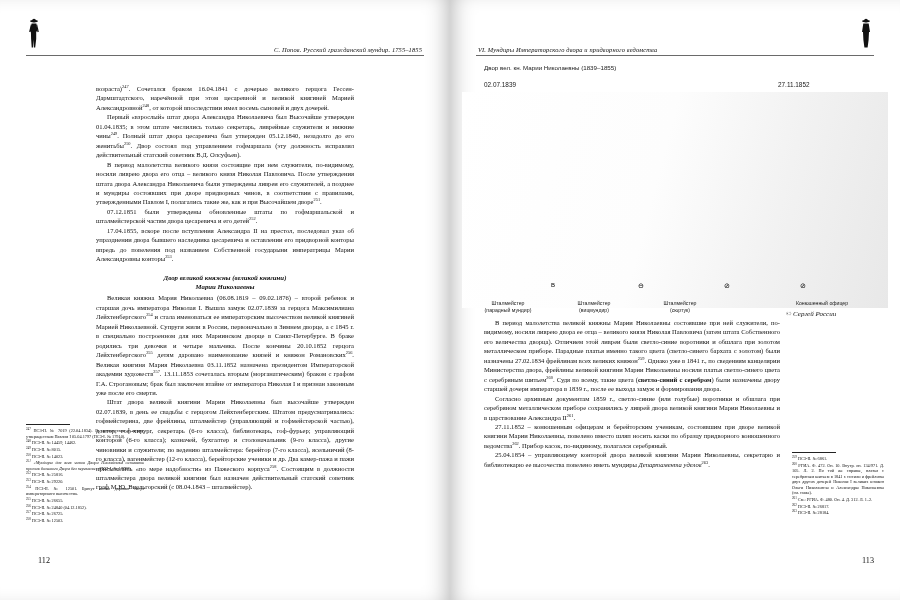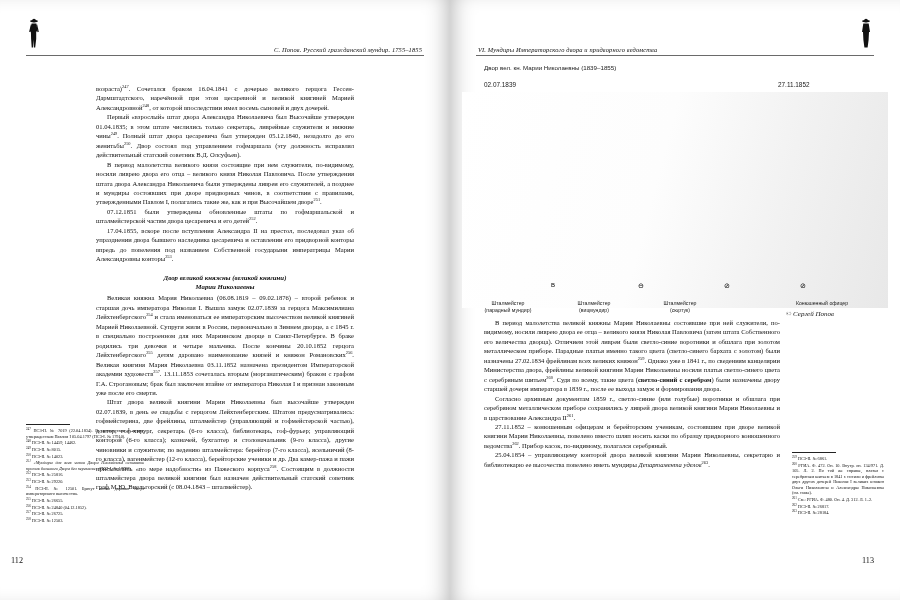--- a/index.html
+++ b/index.html
@@ -188,21 +188,21 @@
       <p class="ital"><sup>251</sup> <span>«Мундиры для всех чинов Двора Наследника оставить против большого Двора без перемены» (ПСЗ-I. № 17790).</span></p>
       <p><sup>252</sup> <span>ПСЗ-II. № 25816.</span></p>
       <p><sup>253</sup> <span>ПСЗ-II. № 29220.</span></p>
       <p><sup>254</sup> <span>ПСЗ-II. № 12501. Брачут лично дарован титул императорского высочества.</span></p>
       <p><sup>255</sup> <span>ПСЗ-II. № 26655.</span></p>
       <p><sup>256</sup> <span>ПСЗ-II. № 24840 (04.12.1852).</span></p>
       <p><sup>257</sup> <span>ПСЗ-II. № 26725.</span></p>
       <p><sup>258</sup> <span>ПСЗ-II. № 12503.</span></p>
     </div>
 
-    <div class="folio" style="left:11px; top:556px;">112</div>
+    <div class="folio" style="left:38px; top:556px;">112</div>
   </div>
 
   <div class="page right">
 
     <div class="figicon r">
       <svg viewBox="0 0 16 30" width="16" height="30">
         <ellipse cx="8" cy="3.2" rx="3.8" ry="1.1" fill="#111"></ellipse>
         <circle cx="8" cy="2.6" r="1.9" fill="#111"></circle>
         <path d="M5.3 5.4 L10.7 5.4 L12 14 L11 14 L10.6 22 L9.6 29.6 L6.4 29.6 L5.4 22 L5 14 L4 14 Z" fill="#111"></path>
       </svg>
@@ -454,21 +454,21 @@
       <span>(вицмундир)</span>
     </div>
     <div class="figcap" style="left:188px; top:300px; width:84px;">
       <span>Шталмейстер</span><br>
       <span>(сюртук)</span>
     </div>
     <div class="figcap" style="left:322px; top:300px; width:100px;">
       <span>Конюшенный офицер</span>
     </div>
 
-    <div style="position:absolute; left:336px; top:310px; font-style:italic; font-size:7px; color:#141414;">© Сергей Попов</div>
+    <div style="position:absolute; left:336px; top:310px; font-style:italic; font-size:7px; color:#141414;">© Сергей России</div>
 
     <div class="col-right" style="left:34px; top:318px; width:296px;">
       <p class="body"><span>В период малолетства великой княжны Марии Николаевны состоявшие при ней служители, по-видимому, носили ливрею двора ее отца – великого князя Николая Павловича (затем штата Собственного его величества дворца). Отличием этой ливреи были светло-синие воротники и обшлага при золотом металлическом приборе. Парадные платья именно такого цвета (светло-синего бархата с золотом) были назначены 27.02.1834 фрейлинам всех великих княжон</span><sup>259</sup><span>. Однако уже в 1841 г., по сведениям канцелярии Министерства двора, фрейлины великой княгини Марии Николаевны носили платья светло-синего цвета с серебряным шитьем</span><sup>260</sup><span>. Судя по всему, такие цвета (</span><b class="bold">светло-синий с серебром</b><span>) были назначены двору старшей дочери императора в 1839 г., после ее выхода замуж и формирования двора.</span></p>
 
       <p class="body"><span>Согласно архивным документам 1859 г., светло-синие (или голубые) воротники и обшлага при серебряном металлическом приборе сохранялись у ливрей двора великой княгини Марии Николаевны и в царствование Александра II</span><sup>261</sup>.</p>
 
       <p class="body"><span>27.11.1852 – конюшенным офицерам и берейторским ученикам, состоявшим при дворе великой княгини Марии Николаевны, повелено вместо шляп носить каски по образцу придворного конюшенного ведомства</span><sup>262</sup><span>. Прибор касок, по-видимому, полагался серебряный.</span></p>
 
       <p class="body"><span>25.04.1854 – управляющему конторой двора великой княгини Марии Николаевны, секретарю и библиотекарю ее высочества повелено иметь мундиры </span><i class="ital">Департамента уделов</i><sup>263</sup><span>.</span></p>
     </div>

